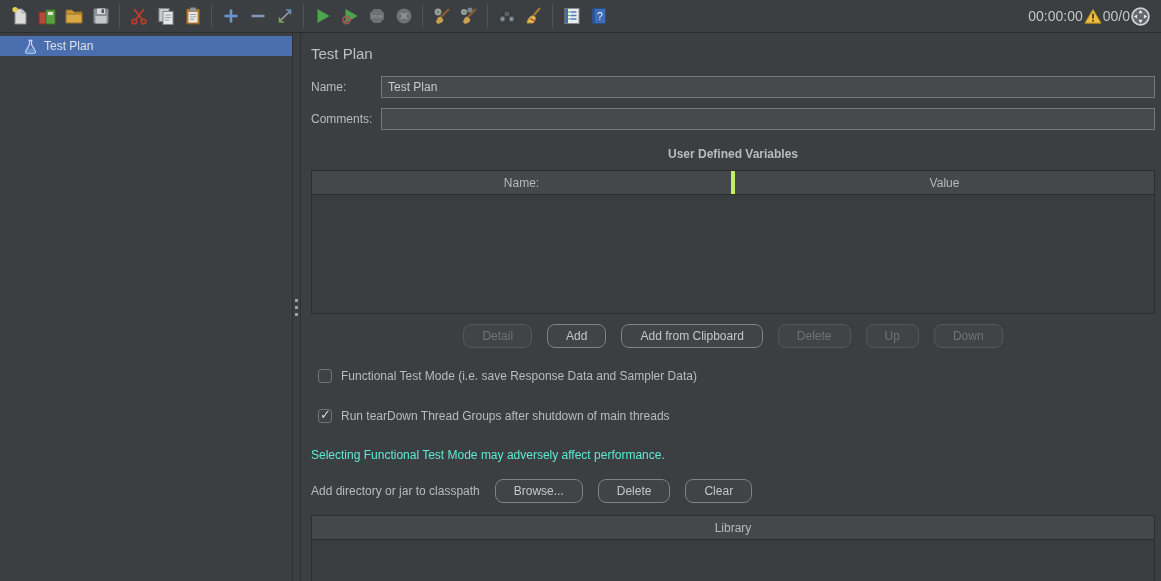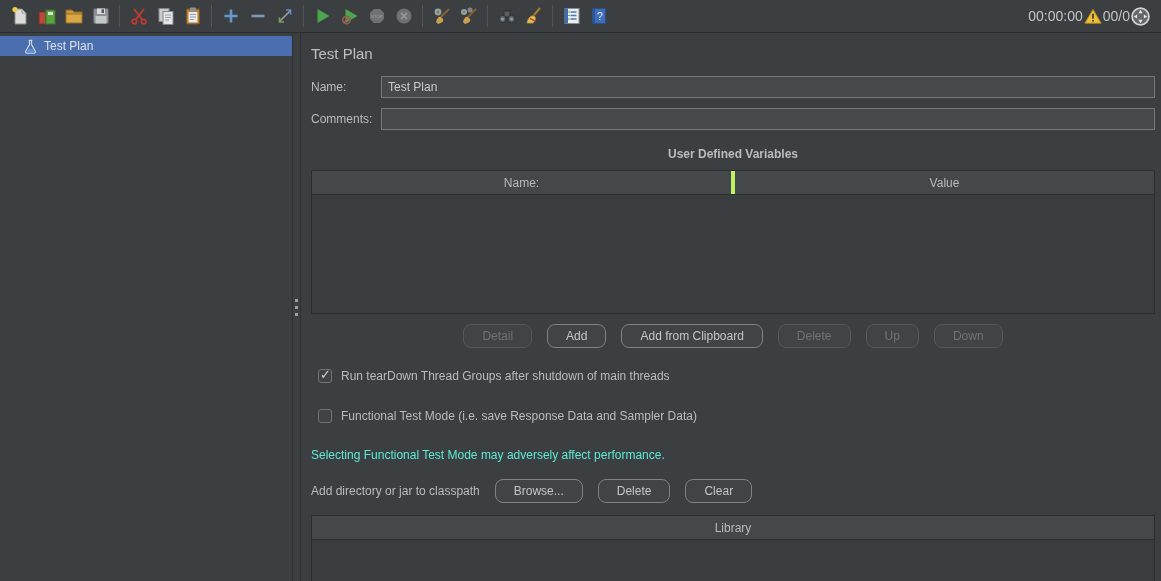--- a/index.html
+++ b/index.html
@@ -310,27 +310,27 @@
       <button class="btn disabled">Detail</button>
       <button class="btn">Add</button>
       <button class="btn">Add from Clipboard</button>
       <button class="btn disabled">Delete</button>
       <button class="btn disabled">Up</button>
       <button class="btn disabled">Down</button>
     </div>
 
 
     <div class="cb-row">
+      <span class="cb"></span>
+      <span class="cb-label">Functional Test Mode (i.e. save Response Data and Sampler Data)</span>
+    </div>
+
+    <div class="cb-row">
       <span class="cb checked"></span>
       <span class="cb-label">Run tearDown Thread Groups after shutdown of main threads</span>
-    </div>
-
-    <div class="cb-row">
-      <span class="cb"></span>
-      <span class="cb-label">Functional Test Mode (i.e. save Response Data and Sampler Data)</span>
     </div>
 
     <div class="note">Selecting Functional Test Mode may adversely affect performance.</div>
 
     <div class="cp-row">
       <span class="cp-label">Add directory or jar to classpath</span>
       <button class="btn">Browse...</button>
       <button class="btn">Delete</button>
       <button class="btn">Clear</button>
     </div>

